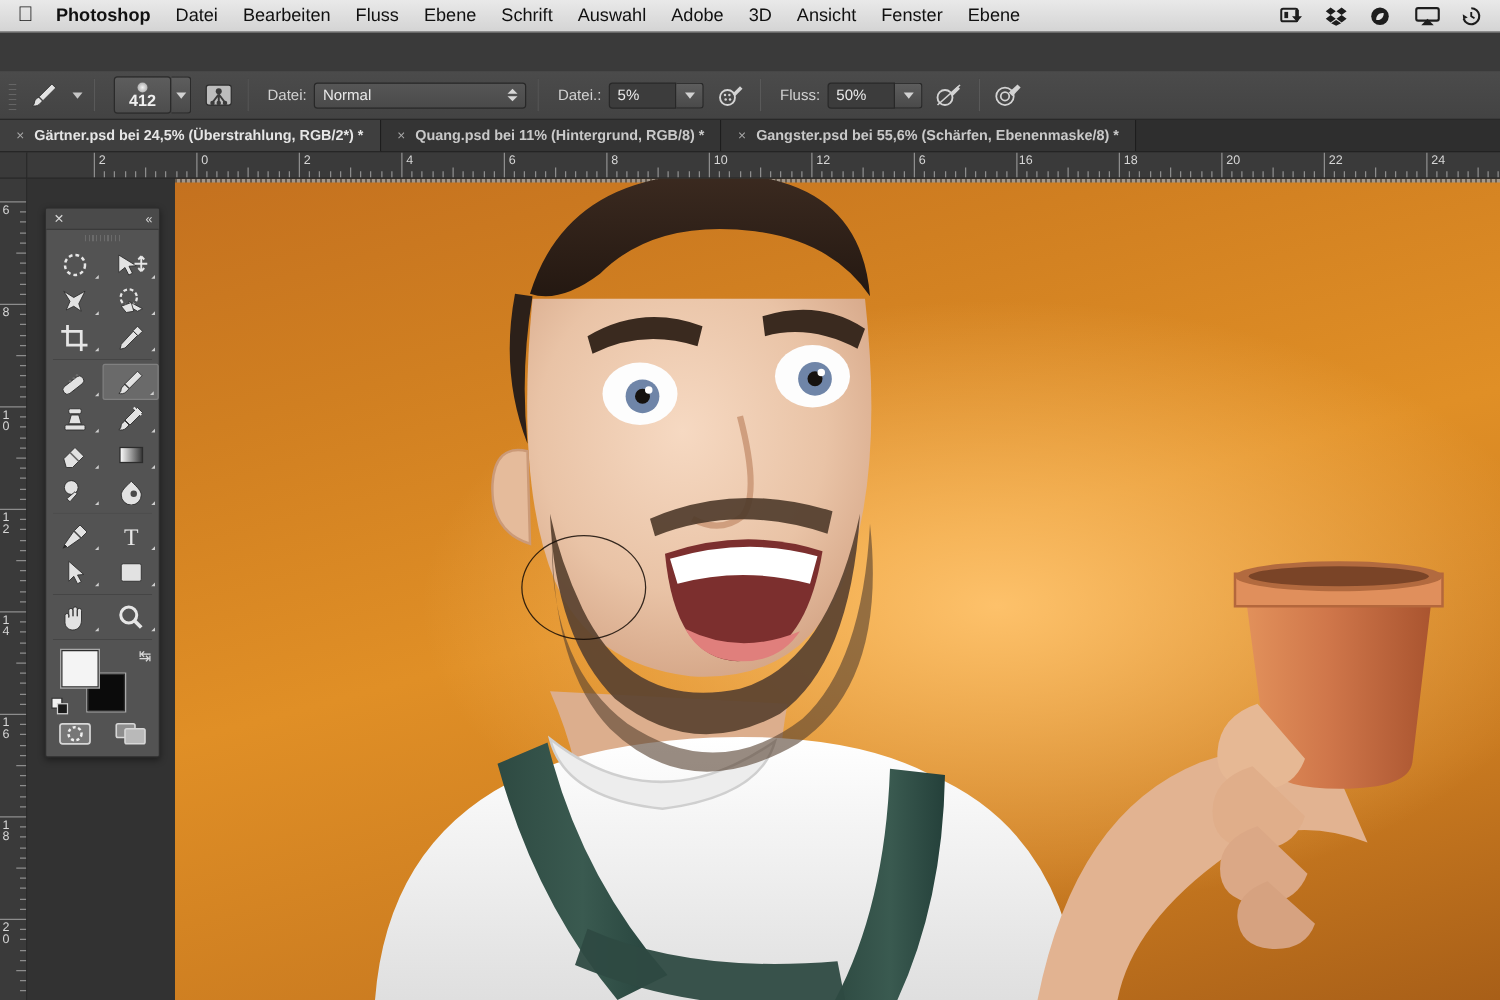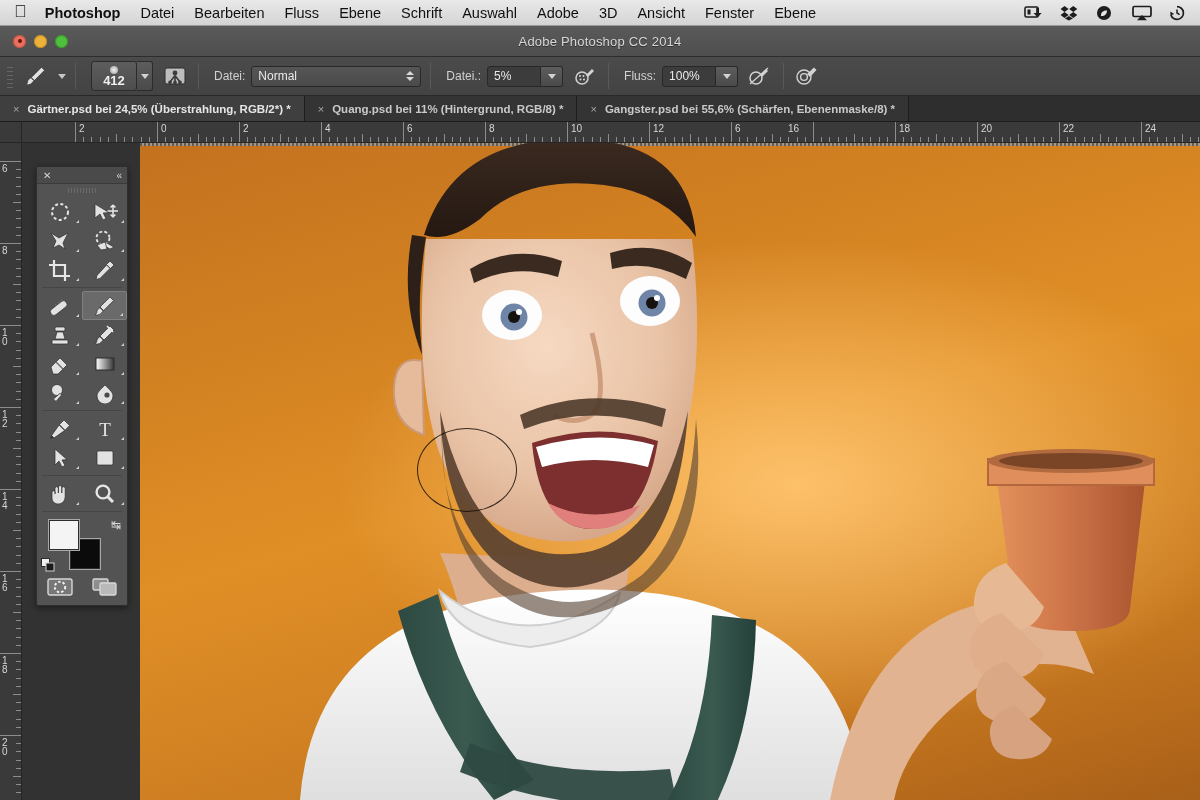--- a/index.html
+++ b/index.html
@@ -243,28 +243,20 @@
       <span class="sicon">
         <svg width="18" height="16" viewBox="0 0 18 16">
             <path d="M9 1.6a6.4 6.4 0 1 1-6.1 8.3" fill="none" stroke="#1d1d1d" stroke-width="1.7"></path>
             <path d="M2.2 6.4 2.6 10.4 6.2 9z" fill="#1d1d1d"></path>
             <path d="M9 4.6V8l2.6 1.6" fill="none" stroke="#1d1d1d" stroke-width="1.5"></path>
           </svg>
       </span>
     </span>
   </div>
 
-  <div class="titlebar">
-    <div class="traffic">
-      <span class="light red"></span>
-      <span class="light amber"></span>
-      <span class="light green"></span>
-    </div>
-    <div class="wtitle">Adobe Photoshop CC 2014</div>
-  </div>
 
   <div class="optionsbar">
     <div class="grip"></div>
 
     <div class="ob-group">
       <span class="tool-preview">
         <svg width="26" height="24" viewBox="0 0 26 24">
           <path class="ic" d="M19.5 3.2 22.6 6.3 12.4 16.5 9.3 13.4z"></path>
           <path class="ic" d="M9 13.8 12 16.8 9.6 19.3c-1.6 1.6-4.2 1.7-5.6 1.2 1.2-.6 1.5-1.8 1.6-2.9.1-1.4 1.3-2.4 2.4-3.3z"></path>
         </svg>
@@ -323,21 +315,21 @@
         <circle cx="6.5" cy="13.5" r="1" fill="#d3d3d3"></circle>
           <circle cx="10" cy="13.5" r="1" fill="#d3d3d3"></circle>
         <path d="M12 9 18 3 20 5 14 11z" fill="#d3d3d3"></path>
       </svg>
     </span>
 
     <div class="ob-sep"></div>
 
     <span class="lbl">Fluss:</span>
     <div style="display:flex">
-      <span class="field">100%</span>
+      <span class="field">50%</span>
       <span class="field-caret">
         <span style="width:0;height:0;border-left:4px solid transparent;border-right:4px solid transparent;border-top:5px solid #d2d2d2;"></span>
       </span>
     </div>
     <span class="icon-btn">
       <svg width="24" height="20" viewBox="0 0 24 20">
         <circle cx="8" cy="12" r="6" fill="none" stroke="#d3d3d3" stroke-width="1.5"></circle>
         <path d="M12 9 18 3 20 5 14 11z" fill="#d3d3d3"></path>
         <path d="M2 18 20 2" stroke="#d3d3d3" stroke-width="1.3"></path>
       </svg>
@@ -467,21 +459,21 @@
         <div class="tick" style="left: 717.2px; height: 5px;"></div>
         <div class="tick" style="left: 725.4px; height: 5px;"></div>
         <div class="tick" style="left: 733.6px; height: 5px;"></div>
         <div class="tick" style="left: 741.8px; height: 5px;"></div>
         <div class="tick" style="left: 750px; height: 8px;"></div>
         <div class="tick" style="left: 758.2px; height: 5px;"></div>
         <div class="tick" style="left: 766.4px; height: 5px;"></div>
         <div class="tick" style="left: 774.6px; height: 5px;"></div>
         <div class="tick" style="left: 782.8px; height: 5px;"></div>
         <div class="tick" style="left: 791px; height: 20px;"></div>
-        <div class="rlabel" style="left: 766px;">16</div>
+        <div class="rlabel" style="left: 793px;">16</div>
         <div class="tick" style="left: 799.2px; height: 5px;"></div>
         <div class="tick" style="left: 807.4px; height: 5px;"></div>
         <div class="tick" style="left: 815.6px; height: 5px;"></div>
         <div class="tick" style="left: 823.8px; height: 5px;"></div>
         <div class="tick" style="left: 832px; height: 8px;"></div>
         <div class="tick" style="left: 840.2px; height: 5px;"></div>
         <div class="tick" style="left: 848.4px; height: 5px;"></div>
         <div class="tick" style="left: 856.6px; height: 5px;"></div>
         <div class="tick" style="left: 864.8px; height: 5px;"></div>
         <div class="tick" style="left: 873px; height: 20px;"></div>

